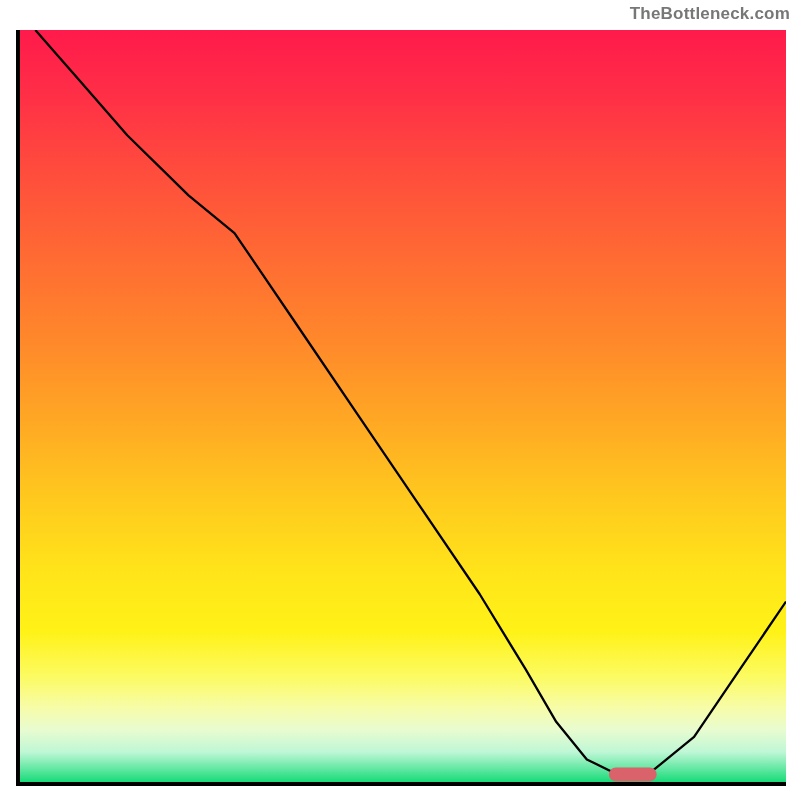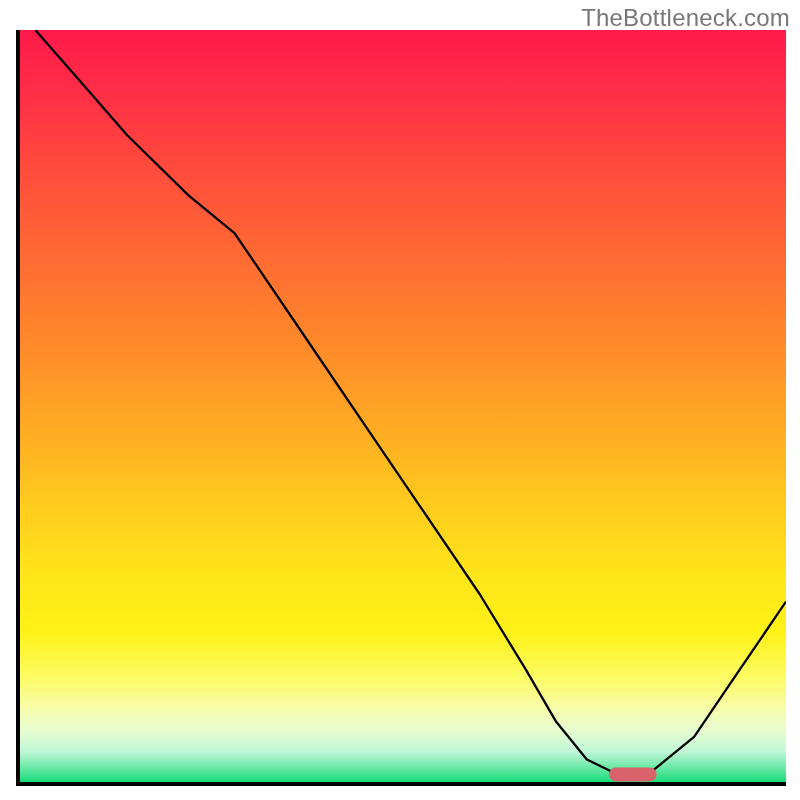--- a/index.html
+++ b/index.html
@@ -7,23 +7,23 @@
   .stage {
     position: relative;
     width: 800px;
     height: 800px;
   }
   .watermark {
     position: absolute;
     top: 4px;
     right: 10px;
     font-family: Arial, Helvetica, sans-serif;
-    font-size: 24px;
+    font-size: 17px;
     color: #777;
-    font-weight: 400;
+    font-weight: 700;
     letter-spacing: 0.2px;
   }
   .plot {
     position: absolute;
     left: 16px;
     top: 30px;
     width: 770px;
     height: 756px;
     border-left: 4px solid #000;
     border-bottom: 4px solid #000;

